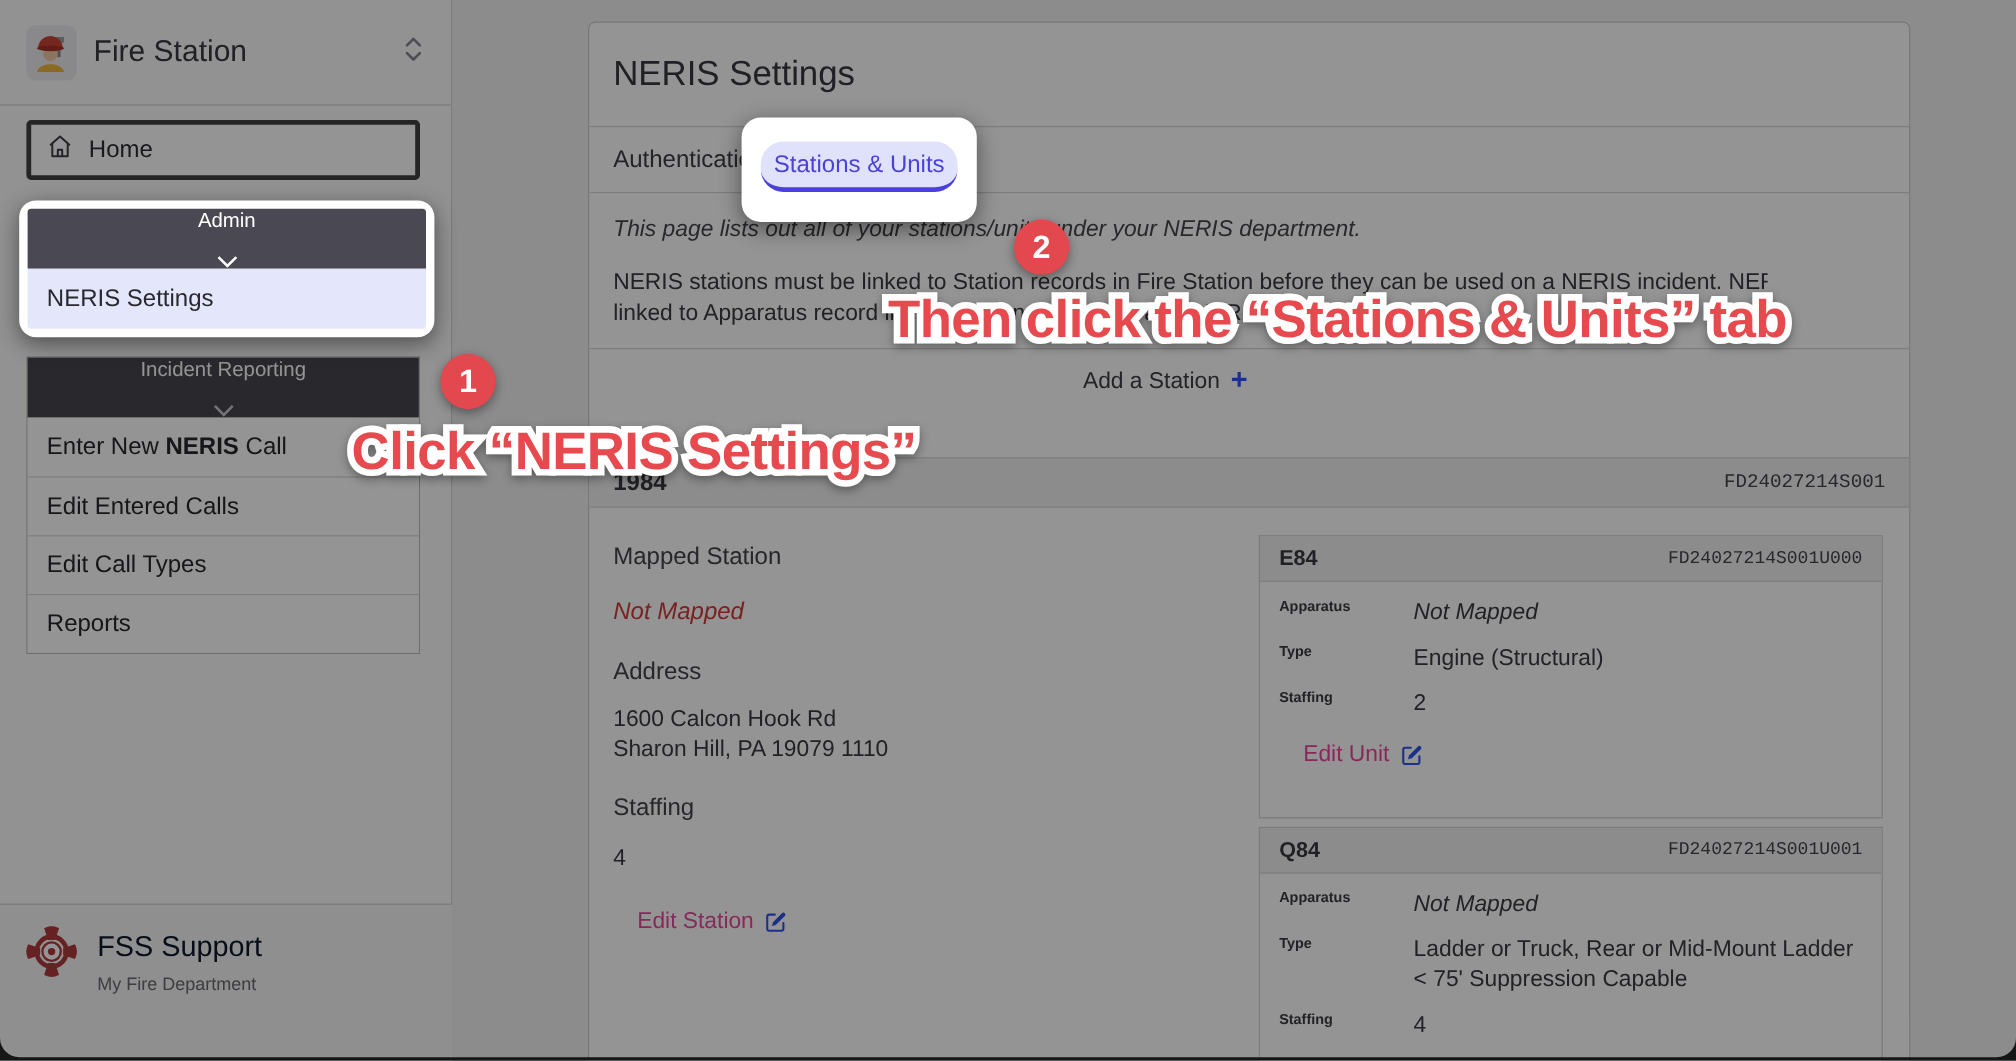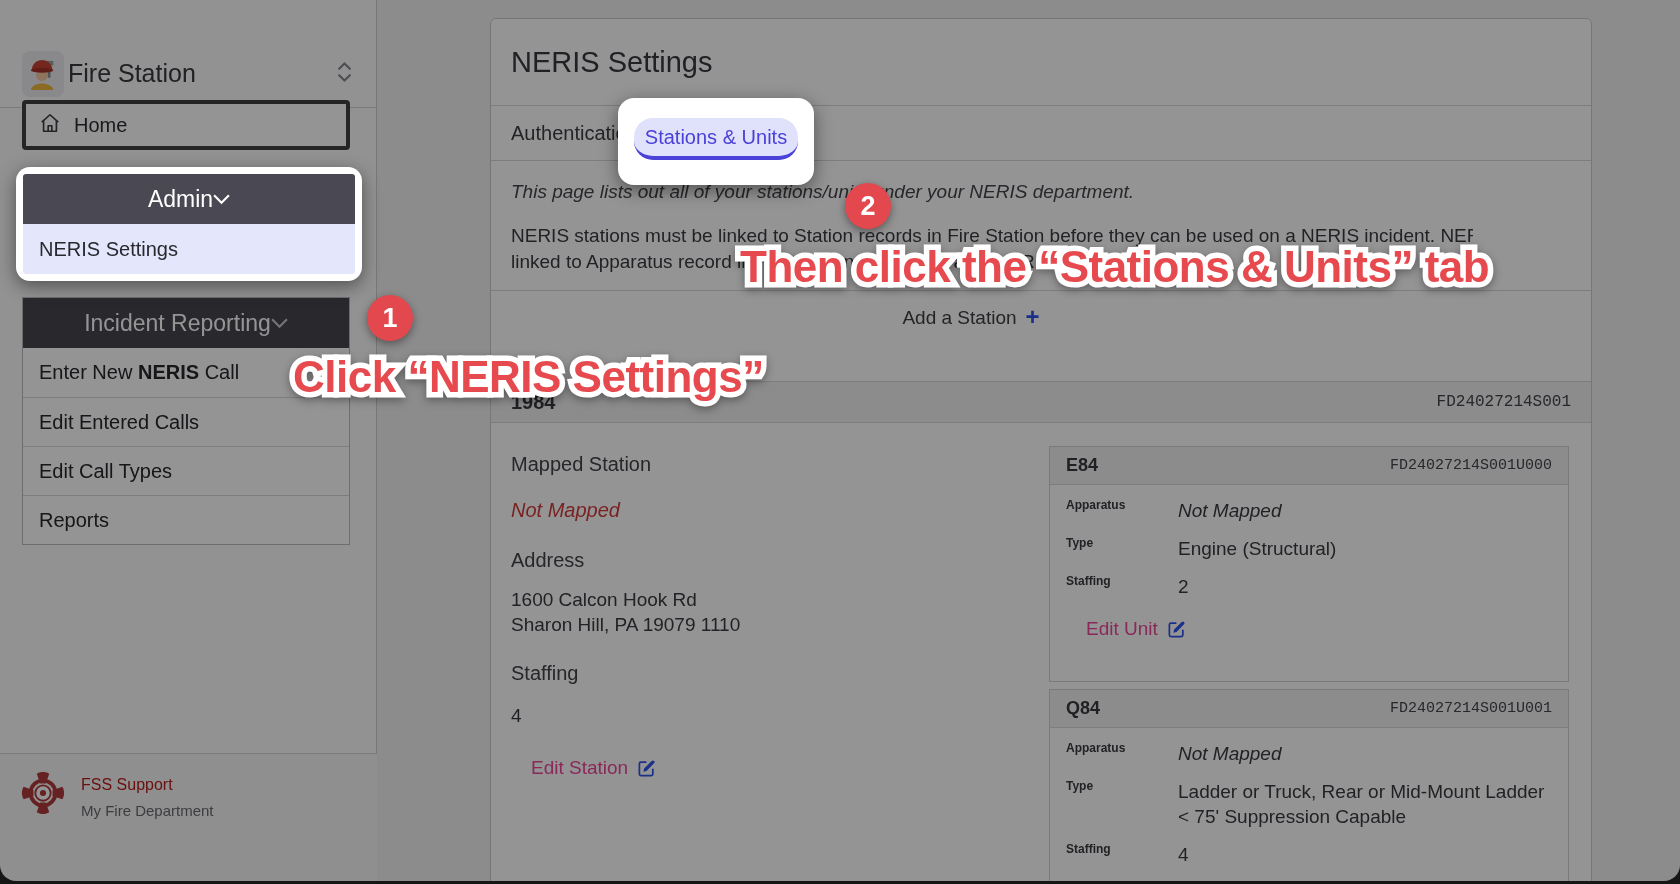--- a/index.html
+++ b/index.html
@@ -2,33 +2,33 @@
 <html><head>
 <meta charset="utf-8">
 <style>
   * { margin:0; padding:0; box-sizing:border-box; }
   html,body { width:1680px; height:884px; background:#161616; }
   body { font-family:"Liberation Sans", sans-serif; }
   #screen { position:relative; width:1680px; height:884px; overflow:hidden; background:#f2f2f3; }
 
   
   .sidebar { position:absolute; left:0; top:0; width:377px; height:884px; background:#fbfbfc; border-right:1px solid #cfcfd3; }
-  .side-header { position:absolute; left:0; top:0; width:100%; height:68px; border-bottom:1px solid #d5d5d8; display:flex; align-items:center; padding:0 24px 0 22px; gap:4px;margin-top:40px; }
+  .side-header { position:absolute; left:0; top:0; width:100%; height:88px; border-bottom:1px solid #d5d5d8; display:flex; align-items:center; padding:0 24px 0 22px; gap:14px; }
   .app-chip { width:42px; height:46px; background:#ededf0; border-radius:8px; display:flex; align-items:center; justify-content:center; }
   .app-title { flex:1; font-size:25px; color:#3a3a41; font-weight:500; }
   .home-box { position:absolute; left:22px; top:100px; width:328px; height:50px; border:4px solid #404040; border-radius:4px; background:#fff; display:flex; align-items:center; gap:13px; padding-left:13px; font-size:20px; color:#2e2e34; }
   .nav-group { position:absolute; left:22px; width:328px; border:1px solid #bcbcc2; background:#fff; }
   .group-admin { top:172px; }
   .group-incident { top:297px; }
-  .group-header { height:50px; background:#47464f; color:#fff; display:flex; align-items:center; justify-content:center; padding:0 16px; font-size:23px; }
+  .group-header { height:50px; background:#47464f; color:#fff; display:flex; align-items:center; justify-content:space-between; padding:0 16px; font-size:17px;flex-direction:column; }
   .group-item { height:49px; display:flex; align-items:center; padding-left:16px; font-size:20px; color:#28282e; background:#fff; border-top:1px solid #d8d8db; }
   .group-item.active { background:#e4e7fb; }
   .keep-space { white-space:pre-wrap; }
   .side-footer { position:absolute; left:0; top:753px; width:377px; height:131px; background:#f6f6f7; border-top:1px solid #d2d2d5; display:flex; padding:16px 0 0 20px; gap:15px; }
-  .footer-user { font-size:16px; color:#b91c1c; margin-top:6px; }
+  .footer-user { font-size:24px; color:#0f172a; margin-top:6px; }
   .footer-org { font-size:15px; color:#6a6a70; margin-top:8px; }
 
   
   .main-bg { position:absolute; left:377px; top:0; width:1303px; height:884px; background:#f2f2f3; }
   .card { position:absolute; left:490px; top:18px; width:1102px; height:900px; background:#fff; border:1px solid #cdcdd1; border-radius:6px; overflow:hidden; }
   .row-title { position:absolute; left:0; top:0; width:100%; height:87px; border-bottom:1px solid #d8d8da; display:flex; align-items:center; padding-left:20px; font-size:29px; color:#393940; }
   .row-tabs { position:absolute; left:0; top:87px; width:100%; height:55px; border-bottom:1px solid #d8d8da; }
   .tab-auth { position:absolute; left:20px; top:0; height:55px; display:flex; align-items:center; font-size:20px; color:#3e3e45; }
   .tab-su { position:absolute; left:143px; top:12px; width:160px; height:43px; background:#dfe2fa; border-bottom:4px solid #4b41d8; color:#4b41d8; font-size:20px; display:flex; align-items:center; justify-content:center;border-radius:19px; }
   .row-desc { position:absolute; left:0; top:142px; width:100%; height:130px; border-bottom:1px solid #d8d8da; }

